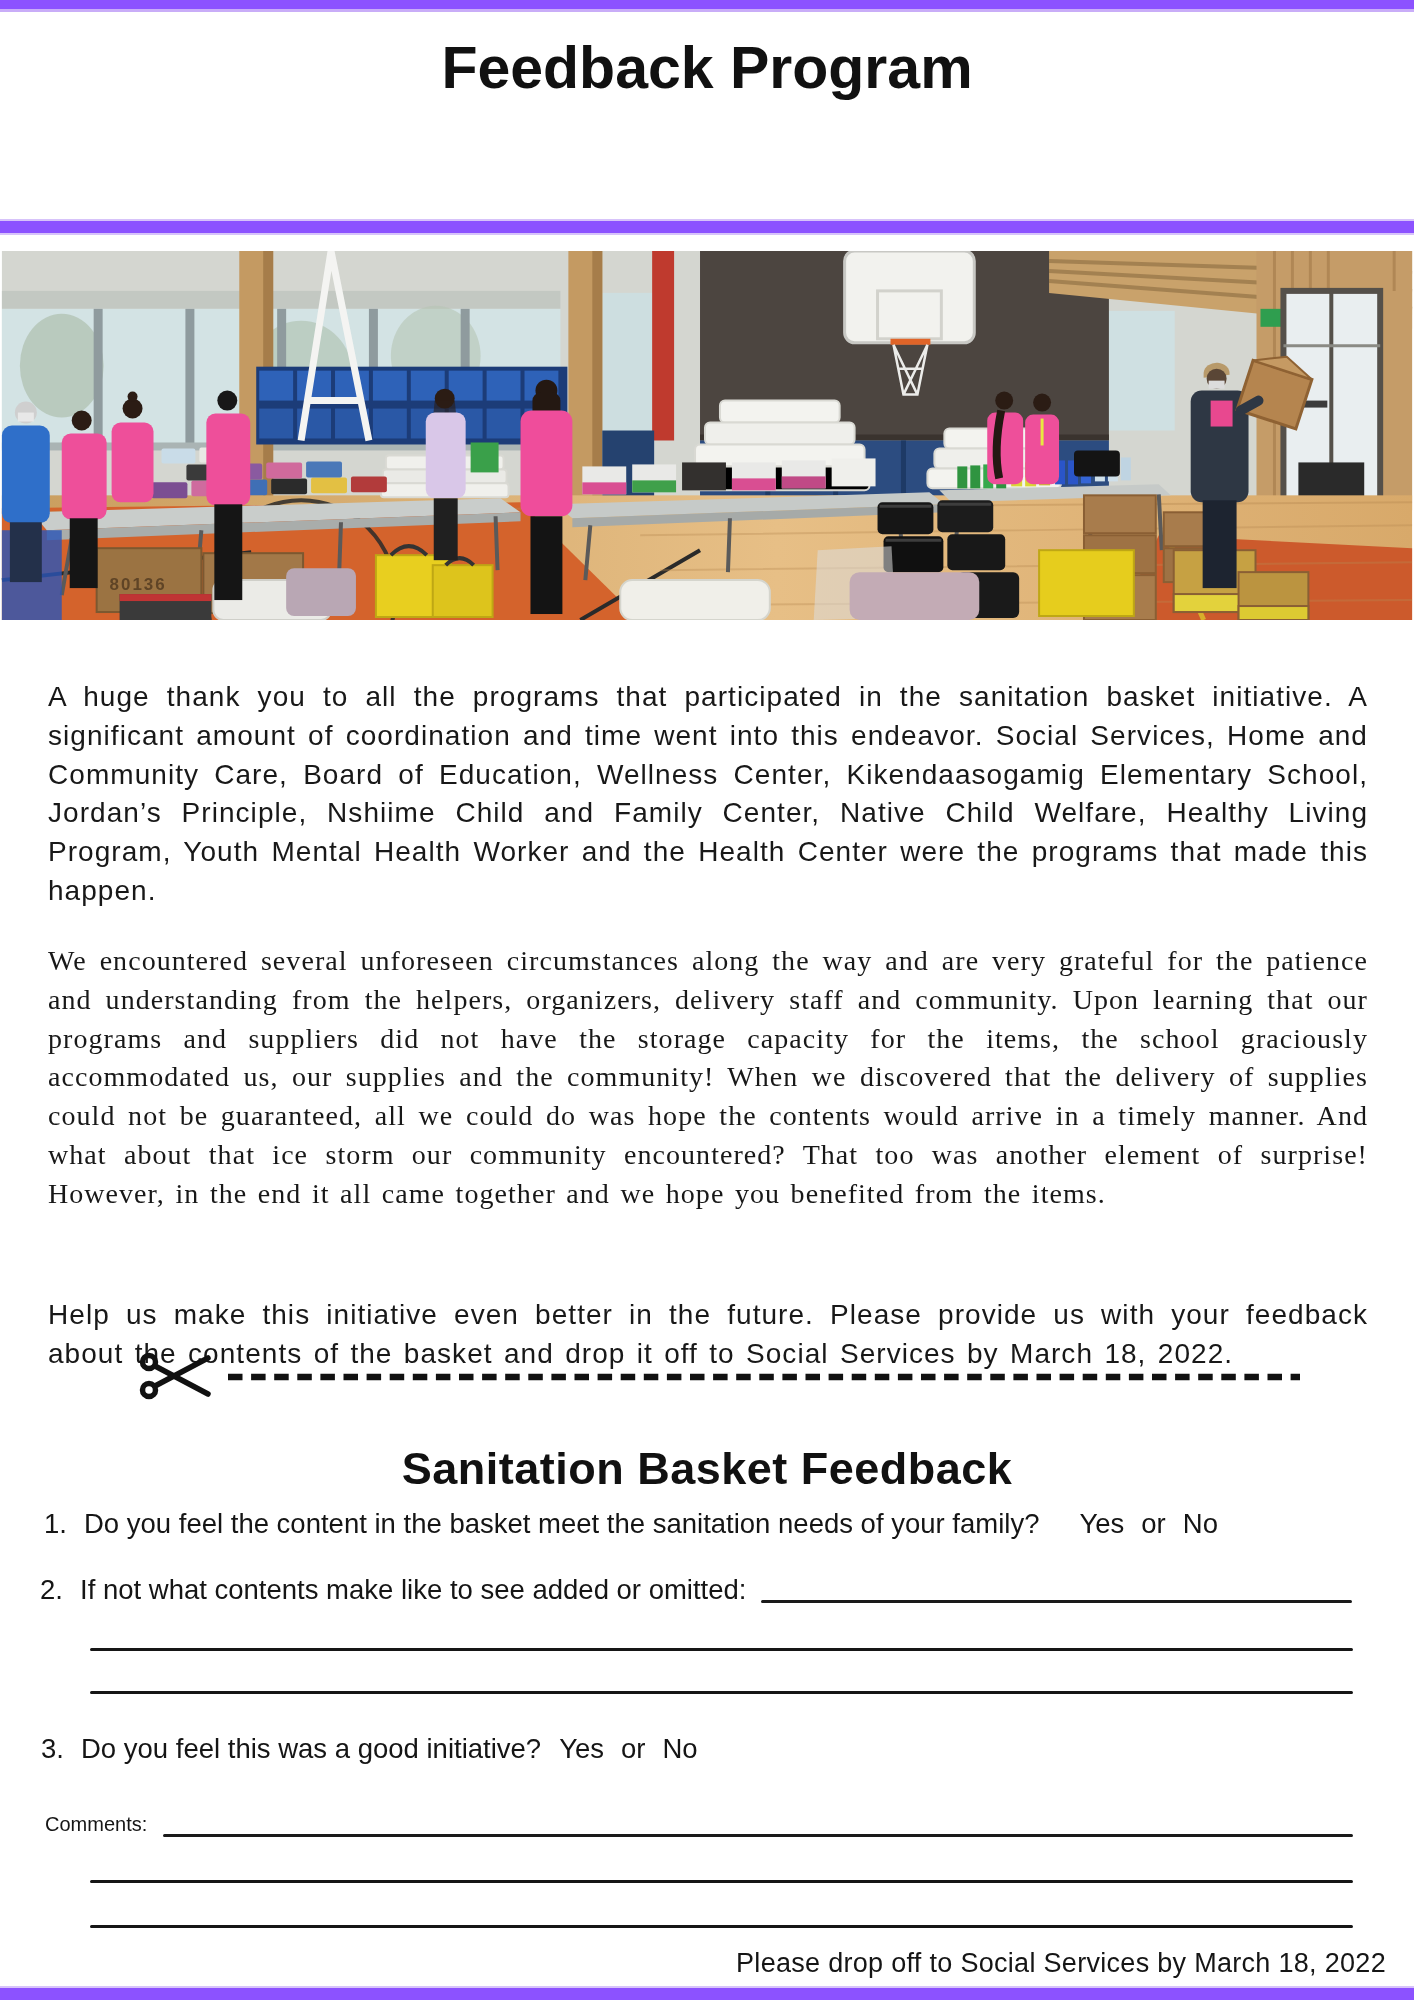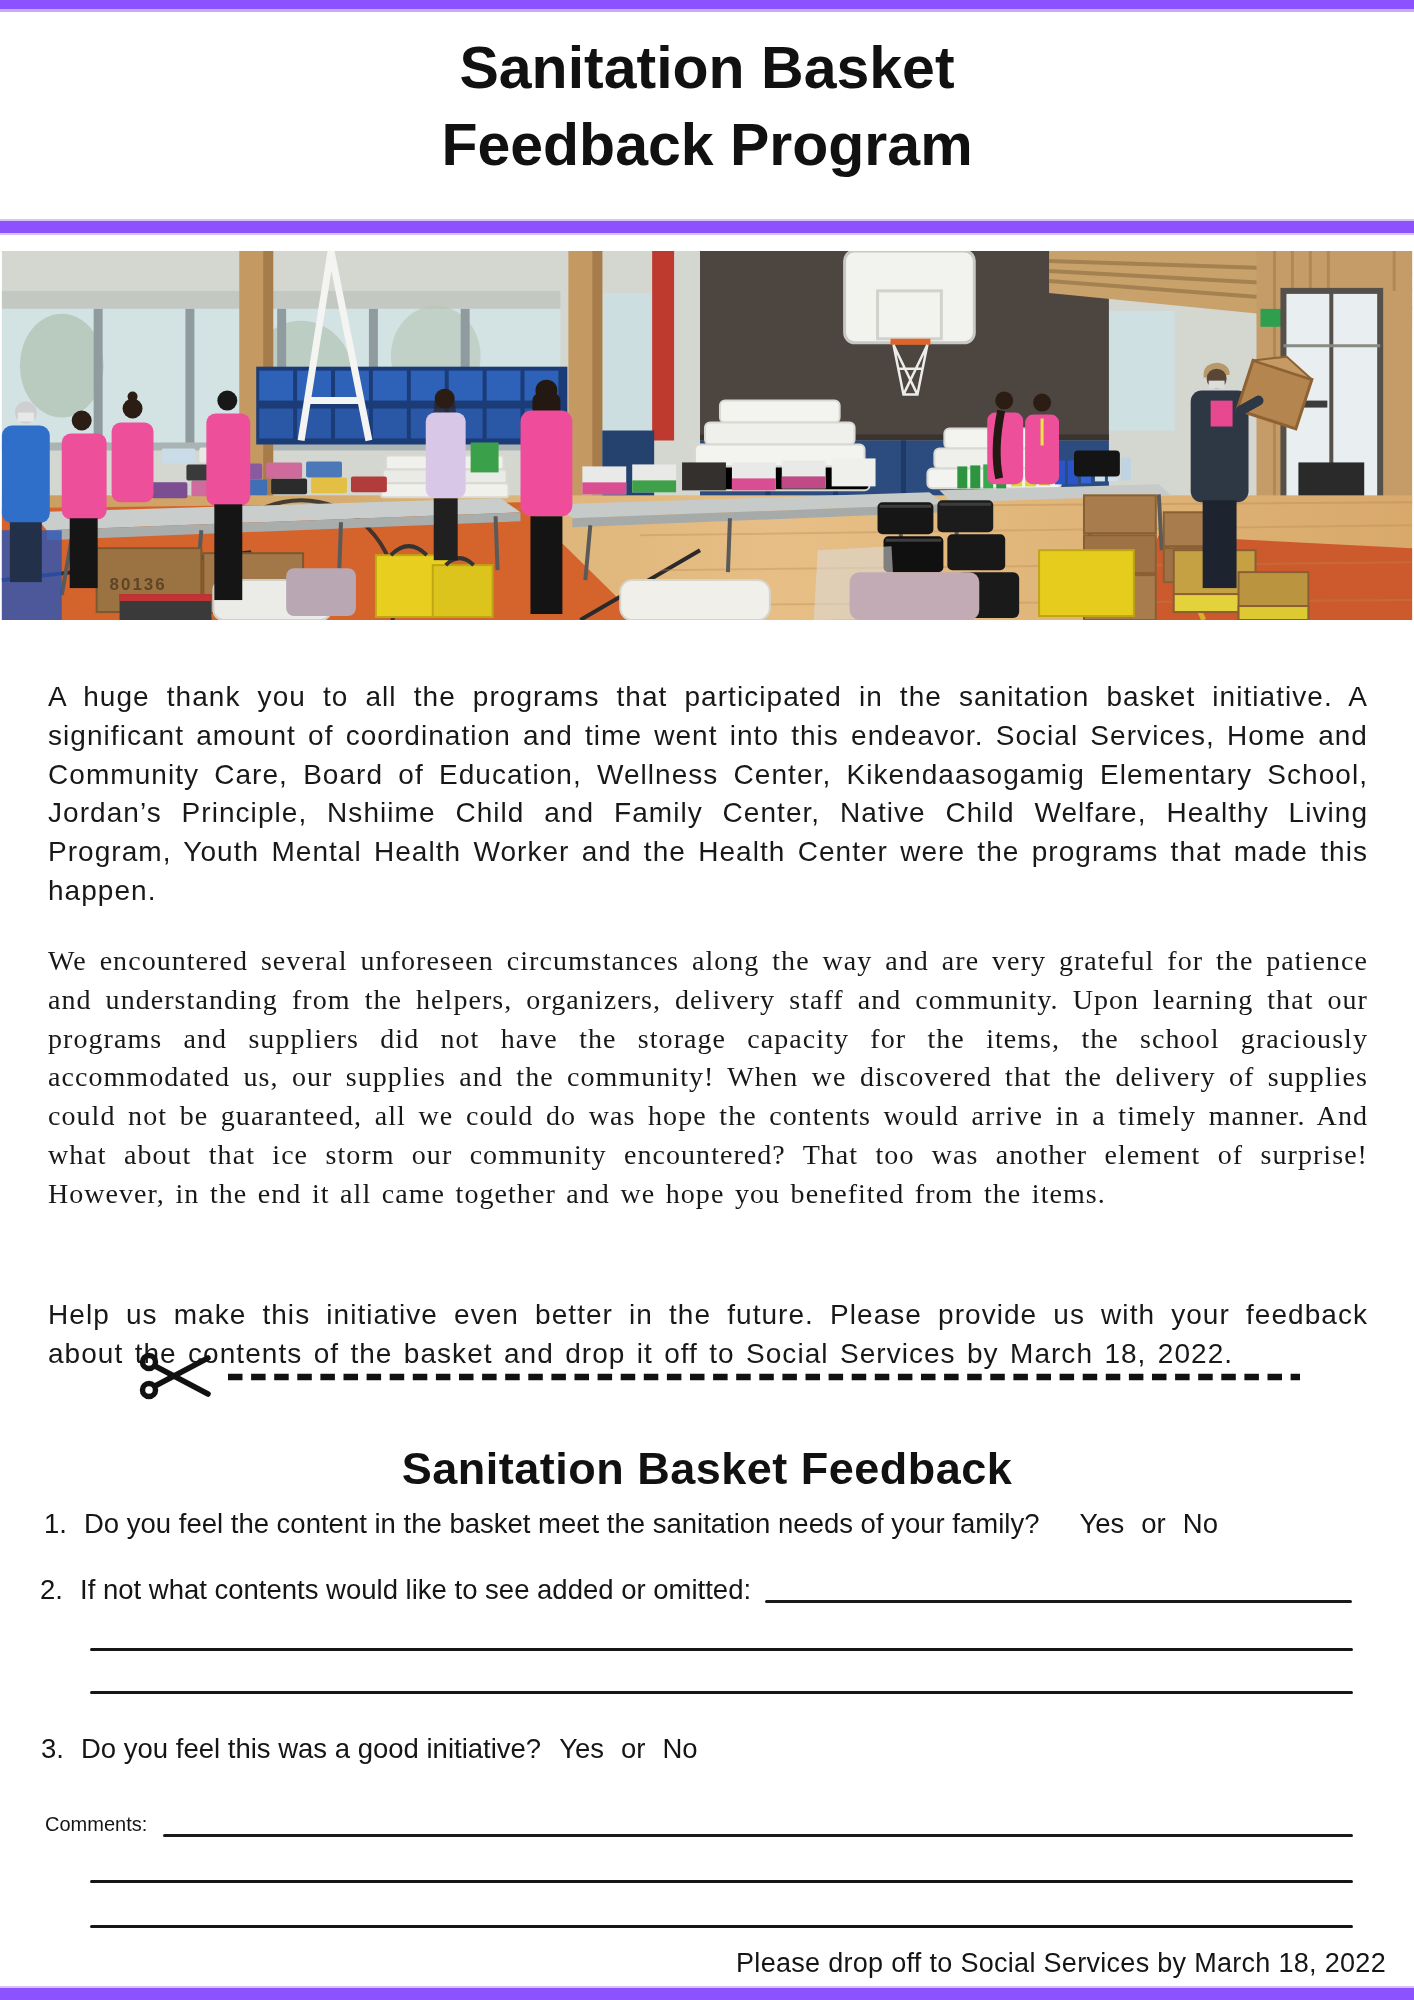--- a/index.html
+++ b/index.html
@@ -69,21 +69,20 @@
     font-size:27px; color:#151515; letter-spacing:0.3px;
   }
   .box-label { font-family:"Liberation Sans",sans-serif; font-weight:bold; }
 </style>
 </head>
 <body>
 
 <div class="bar" id="bar-top"></div>
 
 <header class="title">
-  <div>Sanitation Basket</div>
   <div>Feedback Program</div>
 </header>
 
 <div class="bar" id="bar-mid"></div>
 
 <figure class="photo" role="img" aria-label="Volunteers in pink shirts packing sanitation supplies into bags and bins on folding tables in a school gymnasium">
   <svg width="1414" height="369" viewBox="0 0 1414 370" xmlns="http://www.w3.org/2000/svg">
     <defs>
       <linearGradient id="floorGrad" x1="0" y1="0" x2="1" y2="0">
         <stop offset="0" stop-color="#c99d5e"></stop>
@@ -362,21 +361,21 @@
   <span class="qtext">Do you feel the content in the basket meet the sanitation needs of your family?</span>
   <span class="opts">
     <span class="opt-yes">Yes</span>
     <span class="opt-or">or</span>
     <span class="opt-no">No</span>
   </span>
 </div>
 
 <div class="qrow" id="q2">
   <span class="qnum">2.</span>
-  <span class="qtext">If not what contents would like to see added or omitted:</span>
+  <span class="qtext">If not what contents make like to see added or omitted:</span>
   <span class="writeline"></span>
 </div>
 
 <div class="fullline" id="line-a"></div>
 <div class="fullline" id="line-b"></div>
 
 <div class="qrow" id="q3">
   <span class="qnum">3.</span>
   <span class="qtext">Do you feel this was a good initiative?</span>
   <span class="opts">

